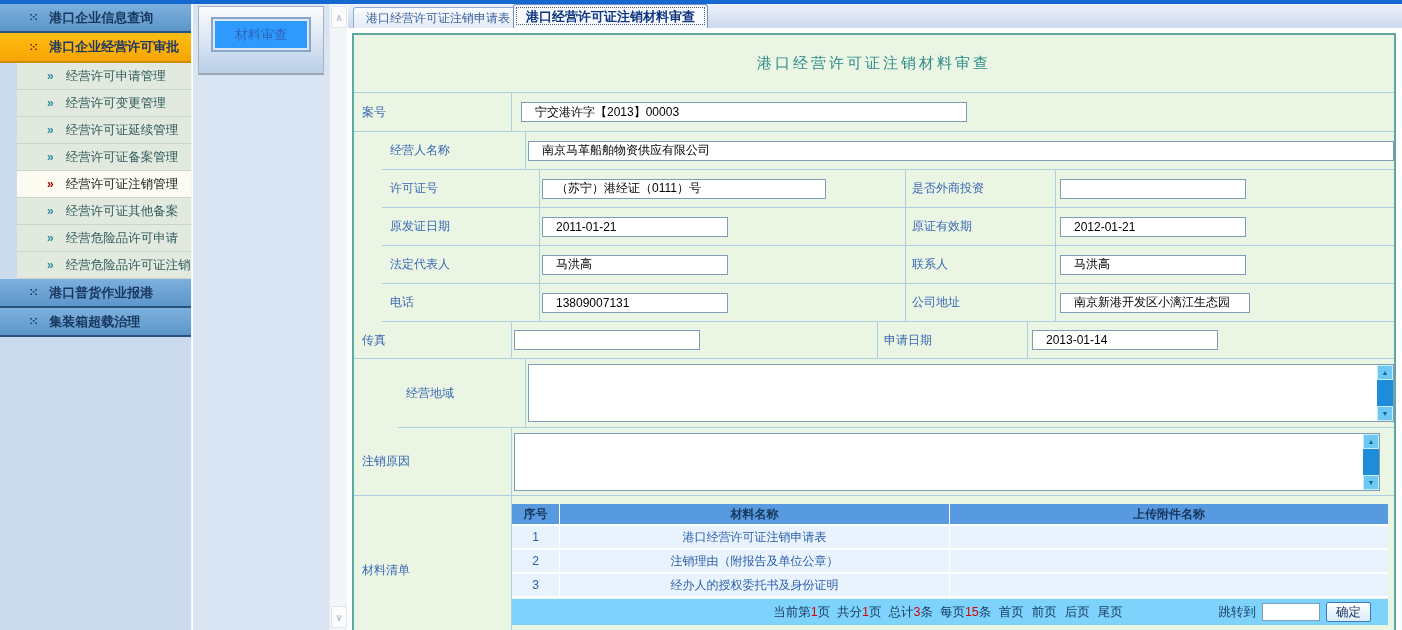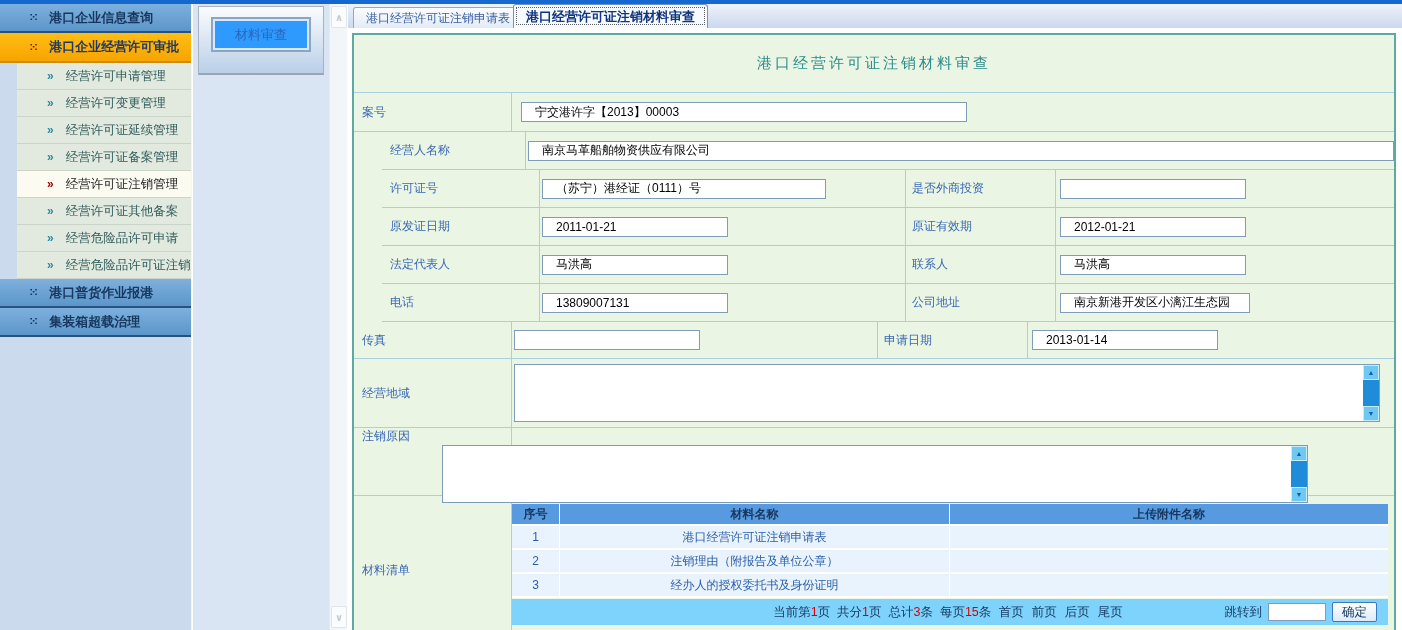--- a/index.html
+++ b/index.html
@@ -45,21 +45,21 @@
          border-radius:3px 3px 0 0; cursor:pointer; white-space:nowrap; }
   .tab.t1 { left:5px; }
   .tab.t2 { left:165px; }
   .tab.active { height:24px; background:#F6FAFE; border-color:#6E93C8; font-weight:bold; color:#10357E; font-size:13px;
          outline:1px dotted #5A5D61; outline-offset:-4px; }
 
   .form-box { margin:3px 6px 0 4px; height:645px; border:2px solid #5FA9A5; background:#EAF6E3; }
   .title-row { height:58px; border-bottom:1px solid #A9CFE0; display:flex; align-items:center; justify-content:center;
          color:#2E8A8A; font-size:15px; letter-spacing:3px; }
   .frow { display:flex; align-items:center; border-bottom:1px solid #A9CFE0; }
-  .h39 { height:39px;gap:7px; } .h38 { height:38px;margin-left:28px; } .h37 { height:37px; } .h69 { height:69px; } .h68 { height:68px;flex-direction:column; } .hmat { height:150px; }
+  .h39 { height:39px;gap:7px; } .h38 { height:38px;margin-left:28px; } .h37 { height:37px; } .h69 { height:69px;margin-left:44px; } .h68 { height:68px; } .hmat { height:150px; }
   .flabel { width:158px; align-self:stretch; border-right:1px solid #A9CFE0; display:flex; align-items:center;
          padding-left:8px; color:#3A67B5; font-size:12px; }
   .fval { flex:1; display:flex; align-items:center; padding-left:2px; }
   .fval-fixed { width:366px; align-self:stretch; border-right:1px solid #A9CFE0; display:flex; align-items:center; padding-left:2px; }
   .flabel2 { width:150px; align-self:stretch; border-right:1px solid #A9CFE0; display:flex; align-items:center;
          padding-left:6px; color:#3A67B5; font-size:12px; }
   .fval2 { flex:1; display:flex; align-items:center; padding-left:4px; }
 
   .inp { height:20px; border:1px solid #7F9DB9; background:#fff; font-size:12px; padding:0 13px; font-family:inherit; color:#000; }
   .w446{width:446px} .w866{width:866px} .w360{width:284px} .w186{width:186px} .w190{width:190px}
@@ -76,21 +76,21 @@
   .mt-row { display:flex; height:24px; background:#E9F3FD; color:#2B5FA8; font-size:12px; border-bottom:2px solid #fff; }
   .mt-c1 { width:48px; border-right:1px solid #fff; display:flex; align-items:center; justify-content:center; }
   .mt-c2 { width:390px; border-right:1px solid #fff; display:flex; align-items:center; justify-content:center; }
   .mt-c3 { flex:1; display:flex; align-items:center; justify-content:center; }
 
   .pag-bar { display:flex; align-items:center; height:26px; background:#7dd3fc; margin-top:1px; position:relative;
              font-size:12.5px; color:#17375E; }
   .pag-center { margin:0 auto; display:flex; align-items:center; white-space:pre; }
   .pag-num { color:#D90000; }
   .pag-link { margin:0 4px; cursor:pointer; }
-  .pag-right { position:absolute; right:11px; display:flex; align-items:center; }
+  .pag-right { position:absolute; right:17px; display:flex; align-items:center; }
   .jump-input { width:58px; height:18px; border:1px solid #7F9DB9; margin:0 6px; font-family:inherit; font-size:12px; padding:0 3px; }
   .confirm-btn { height:20px; padding:0 9px; border:1px solid #3B77C2; background:linear-gradient(#FEFEFF,#DCEBFA);
              color:#17375E; font-size:12.5px; display:flex; align-items:center; border-radius:2px; cursor:pointer; }
 </style>
 </head>
 <body>
 
 <div class="page">
   <div class="topbar"></div>
 

